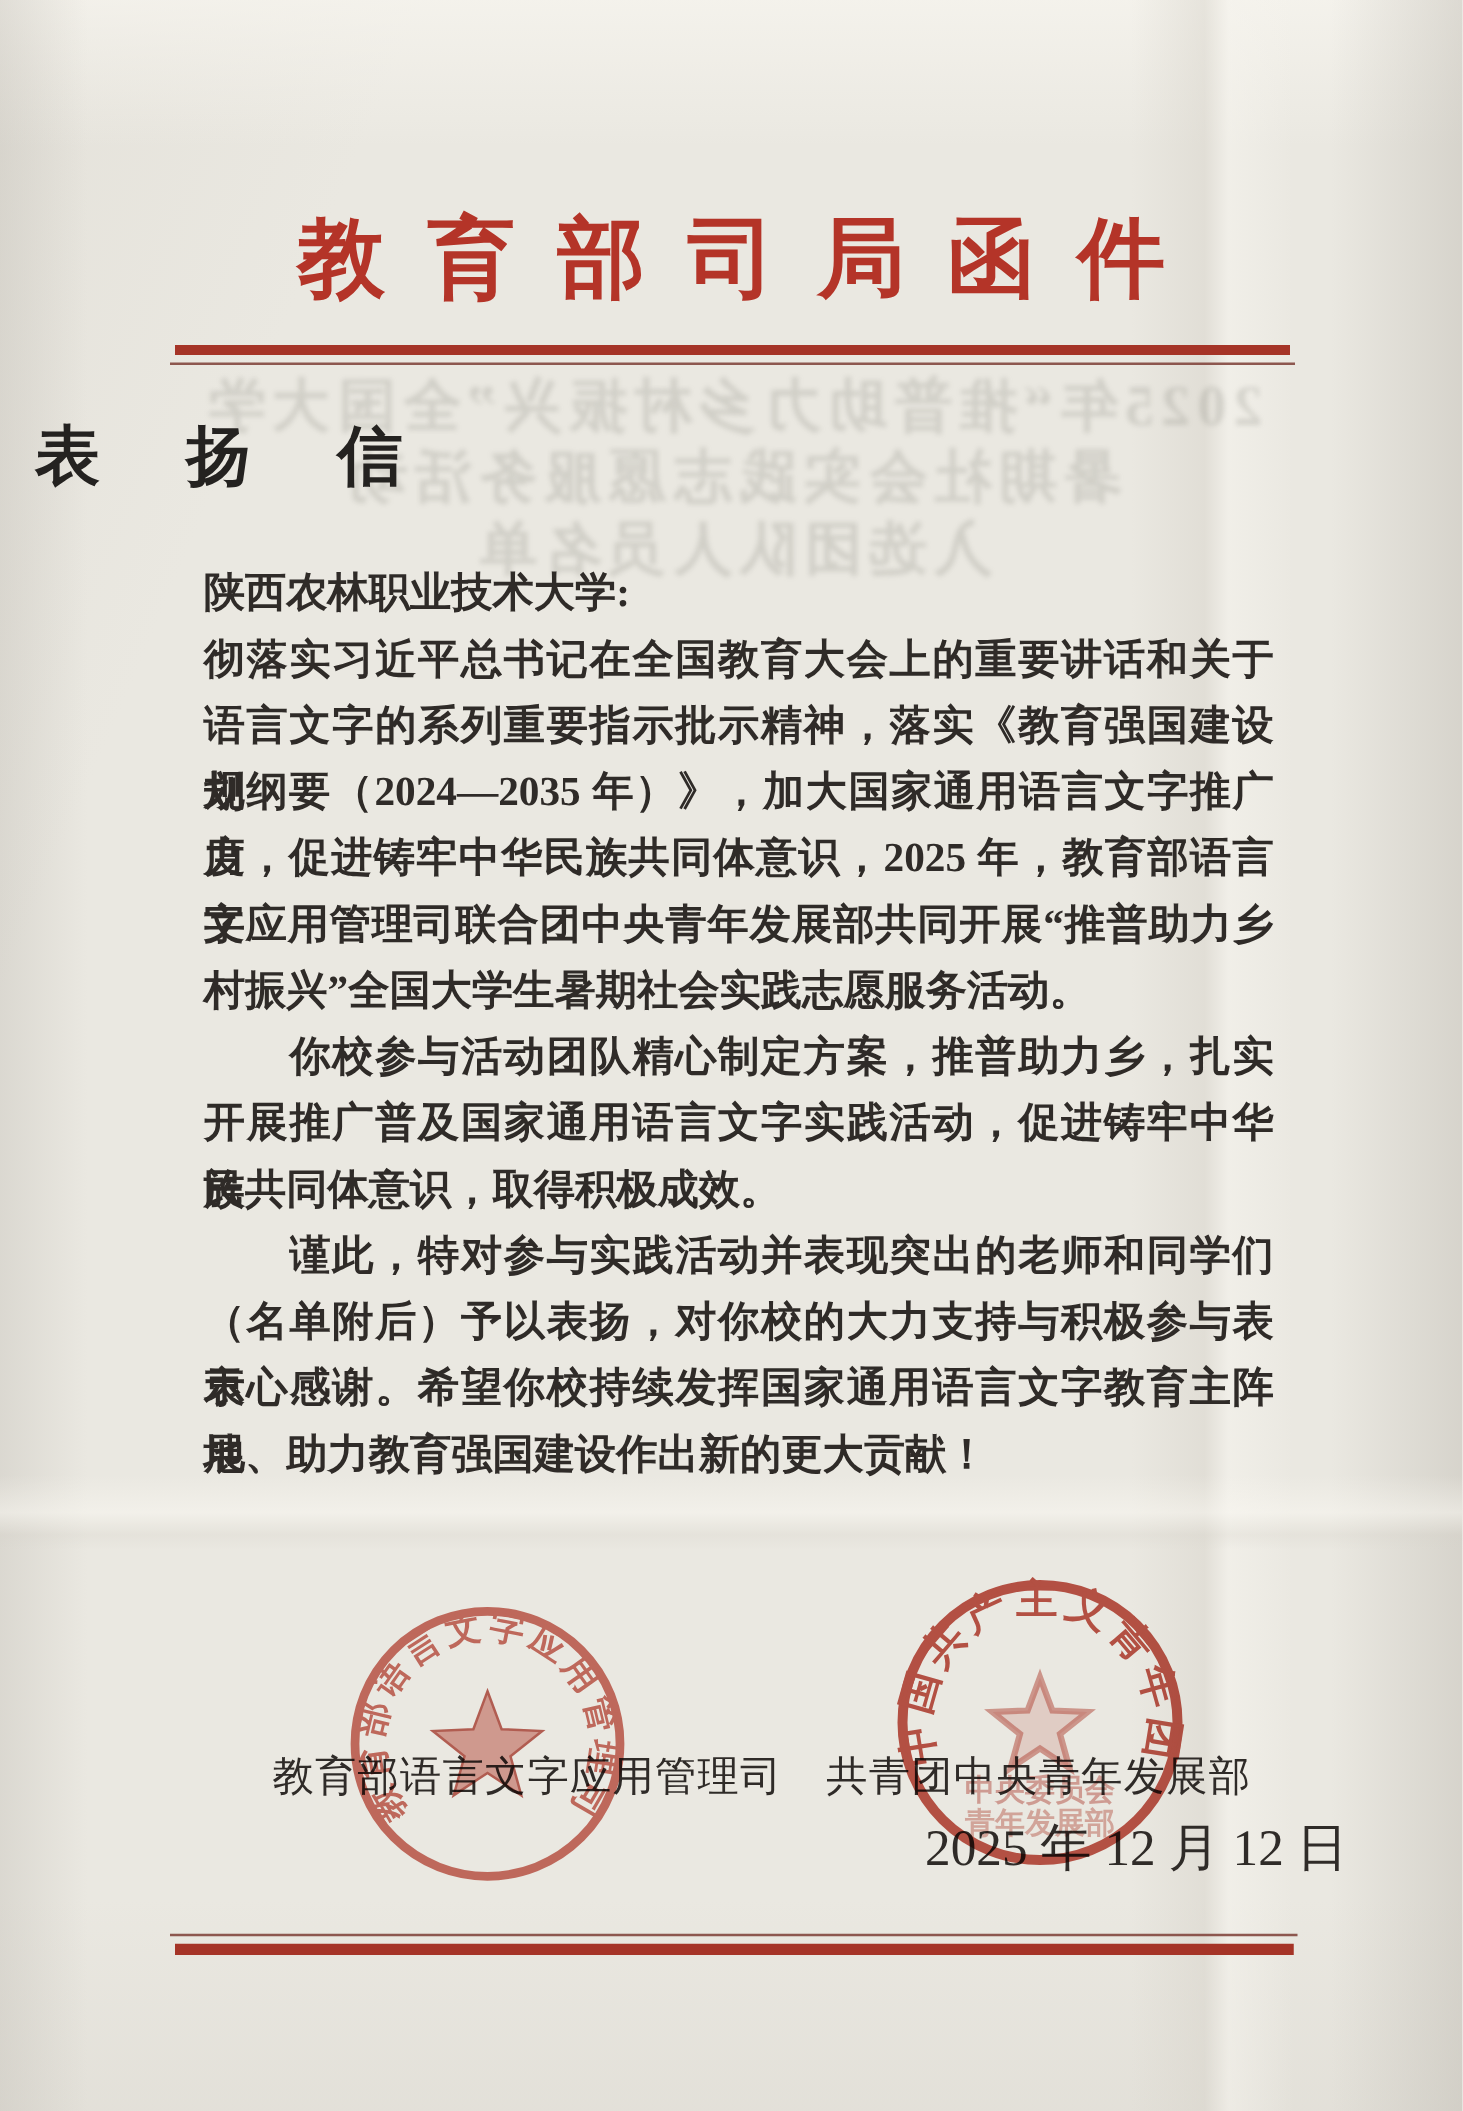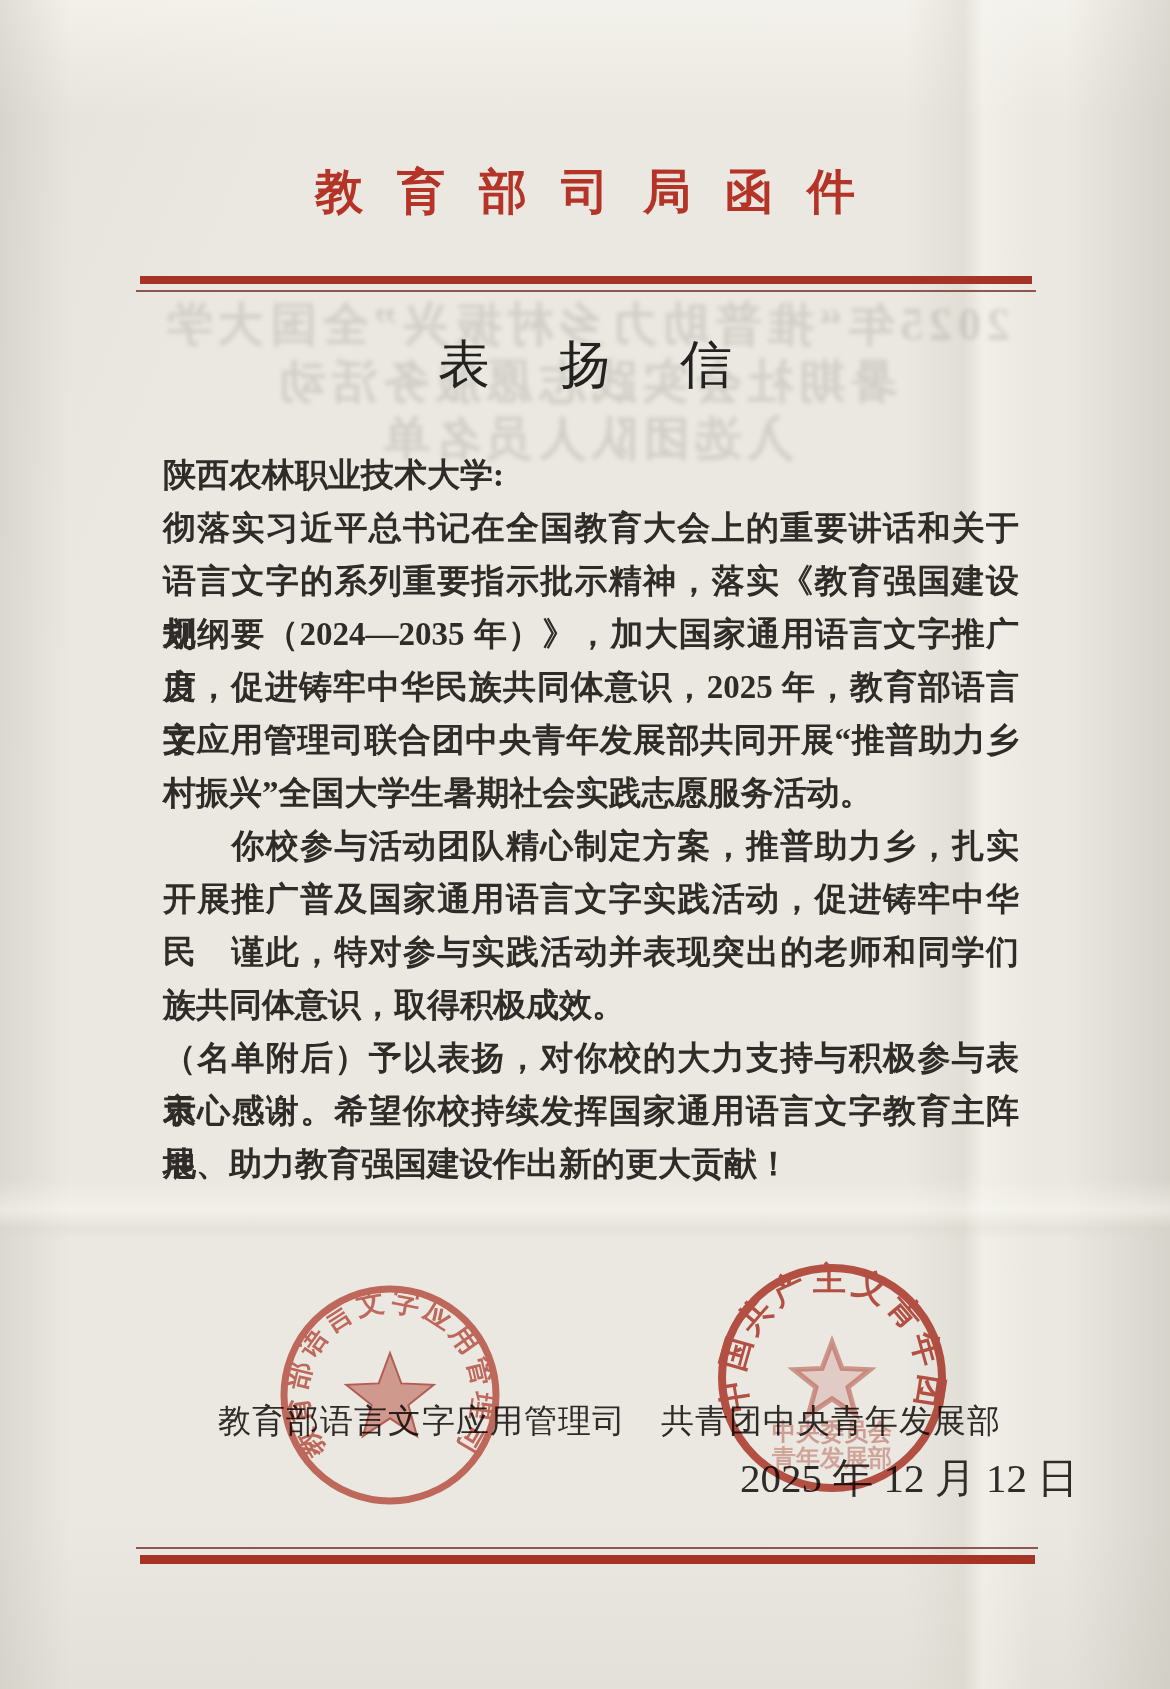--- a/index.html
+++ b/index.html
@@ -17,42 +17,42 @@
       linear-gradient(113deg, rgba(215,211,202,.30) 0%, rgba(234,232,225,0) 18%);
   }
   .crease{position:absolute;pointer-events:none;}
   .crease.c1{left:905px;top:0;width:130px;height:1689px;
     background:linear-gradient(90deg,rgba(210,206,197,0) 0%,rgba(214,210,201,.45) 45%,rgba(246,244,238,.55) 60%,rgba(214,210,201,0) 100%);}
   .crease.c2{left:0;top:1180px;width:1170px;height:60px;
     background:linear-gradient(180deg,rgba(255,255,255,0) 0%,rgba(250,248,242,.5) 50%,rgba(214,210,201,.25) 80%,rgba(255,255,255,0) 100%);}
 
   .letterhead{
     position:absolute;left:0;top:160px;width:100%;
-    text-align:center;font-size:48px;font-weight:bold;
+    text-align:center;font-size:70px;font-weight:bold;
     letter-spacing:34px;text-indent:34px;
     color:var(--header-red,#b43428);white-space:nowrap;
   }
   .rule{position:absolute;}
   .rule.top-thick{left:140px;top:276px;width:892px;height:8px;background:var(--rule-red,#a53427);}
   .rule.top-thin {left:136px;top:290px;width:900px;height:2px;background:rgba(125,61,53,.85);}
   .rule.bot-thin {left:136px;top:1547px;width:902px;height:2px;background:rgba(125,61,53,.85);}
   .rule.bot-thick{left:140px;top:1555px;width:895px;height:9px;background:var(--rule-red,#a53427);}
 
   .ghost{
     position:absolute;left:0;top:296px;width:100%;
     transform:scaleX(-1);
     filter:blur(2px);
     color:rgba(112,110,100,.20);
     font-weight:bold;text-align:center;pointer-events:none;
   }
   .ghost .gl{height:57px;line-height:57px;font-size:46px;letter-spacing:6px;white-space:nowrap;}
 
   .doc-title{
     position:absolute;left:0;top:330px;width:100%;
-    text-align:center;font-size:52px;font-weight:normal;
+    text-align:left;font-size:52px;font-weight:bold;
     letter-spacing:28px;text-indent:28px;color:#242220;
   }
 
   .body-lines{
     position:absolute;left:163px;top:449px;width:856px;
     color:var(--ink,#2f2b28);
     font-weight:bold;
   }
   .bline{height:53px;line-height:53px;font-size:33px;white-space:nowrap;}
   .bline.just{white-space:normal;text-align:justify;text-align-last:justify;}
@@ -91,22 +91,22 @@
 <div class="body-lines">
     <div class="bline">陕西农林职业技术大学:</div>
     <div class="bline just">彻落实习近平总书记在全国教育大会上的重要讲话和关于</div>
     <div class="bline just">语言文字的系列重要指示批示精神，落实《教育强国建设规</div>
     <div class="bline just">划纲要（2024—2035 年）》，加大国家通用语言文字推广力</div>
     <div class="bline just">度，促进铸牢中华民族共同体意识，2025 年，教育部语言文</div>
     <div class="bline just">字应用管理司联合团中央青年发展部共同开展“推普助力乡</div>
     <div class="bline">村振兴”全国大学生暑期社会实践志愿服务活动。</div>
     <div class="bline just">　　你校参与活动团队精心制定方案，推普助力乡，扎实</div>
     <div class="bline just">开展推广普及国家通用语言文字实践活动，促进铸牢中华民</div>
+    <div class="bline">族共同体意识，取得积极成效。</div>
     <div class="bline just">　　谨此，特对参与实践活动并表现突出的老师和同学们</div>
-    <div class="bline">族共同体意识，取得积极成效。</div>
     <div class="bline just">（名单附后）予以表扬，对你校的大力支持与积极参与表示</div>
     <div class="bline just">衷心感谢。希望你校持续发挥国家通用语言文字教育主阵地</div>
     <div class="bline">展、助力教育强国建设作出新的更大贡献！</div>
   </div>
 
 <div class="sig left">教育部语言文字应用管理司</div>
 <div class="sig right">共青团中央青年发展部</div>
 <div class="date">2025 年 12 月 12 日</div>
 
 <div class="stamp left">

